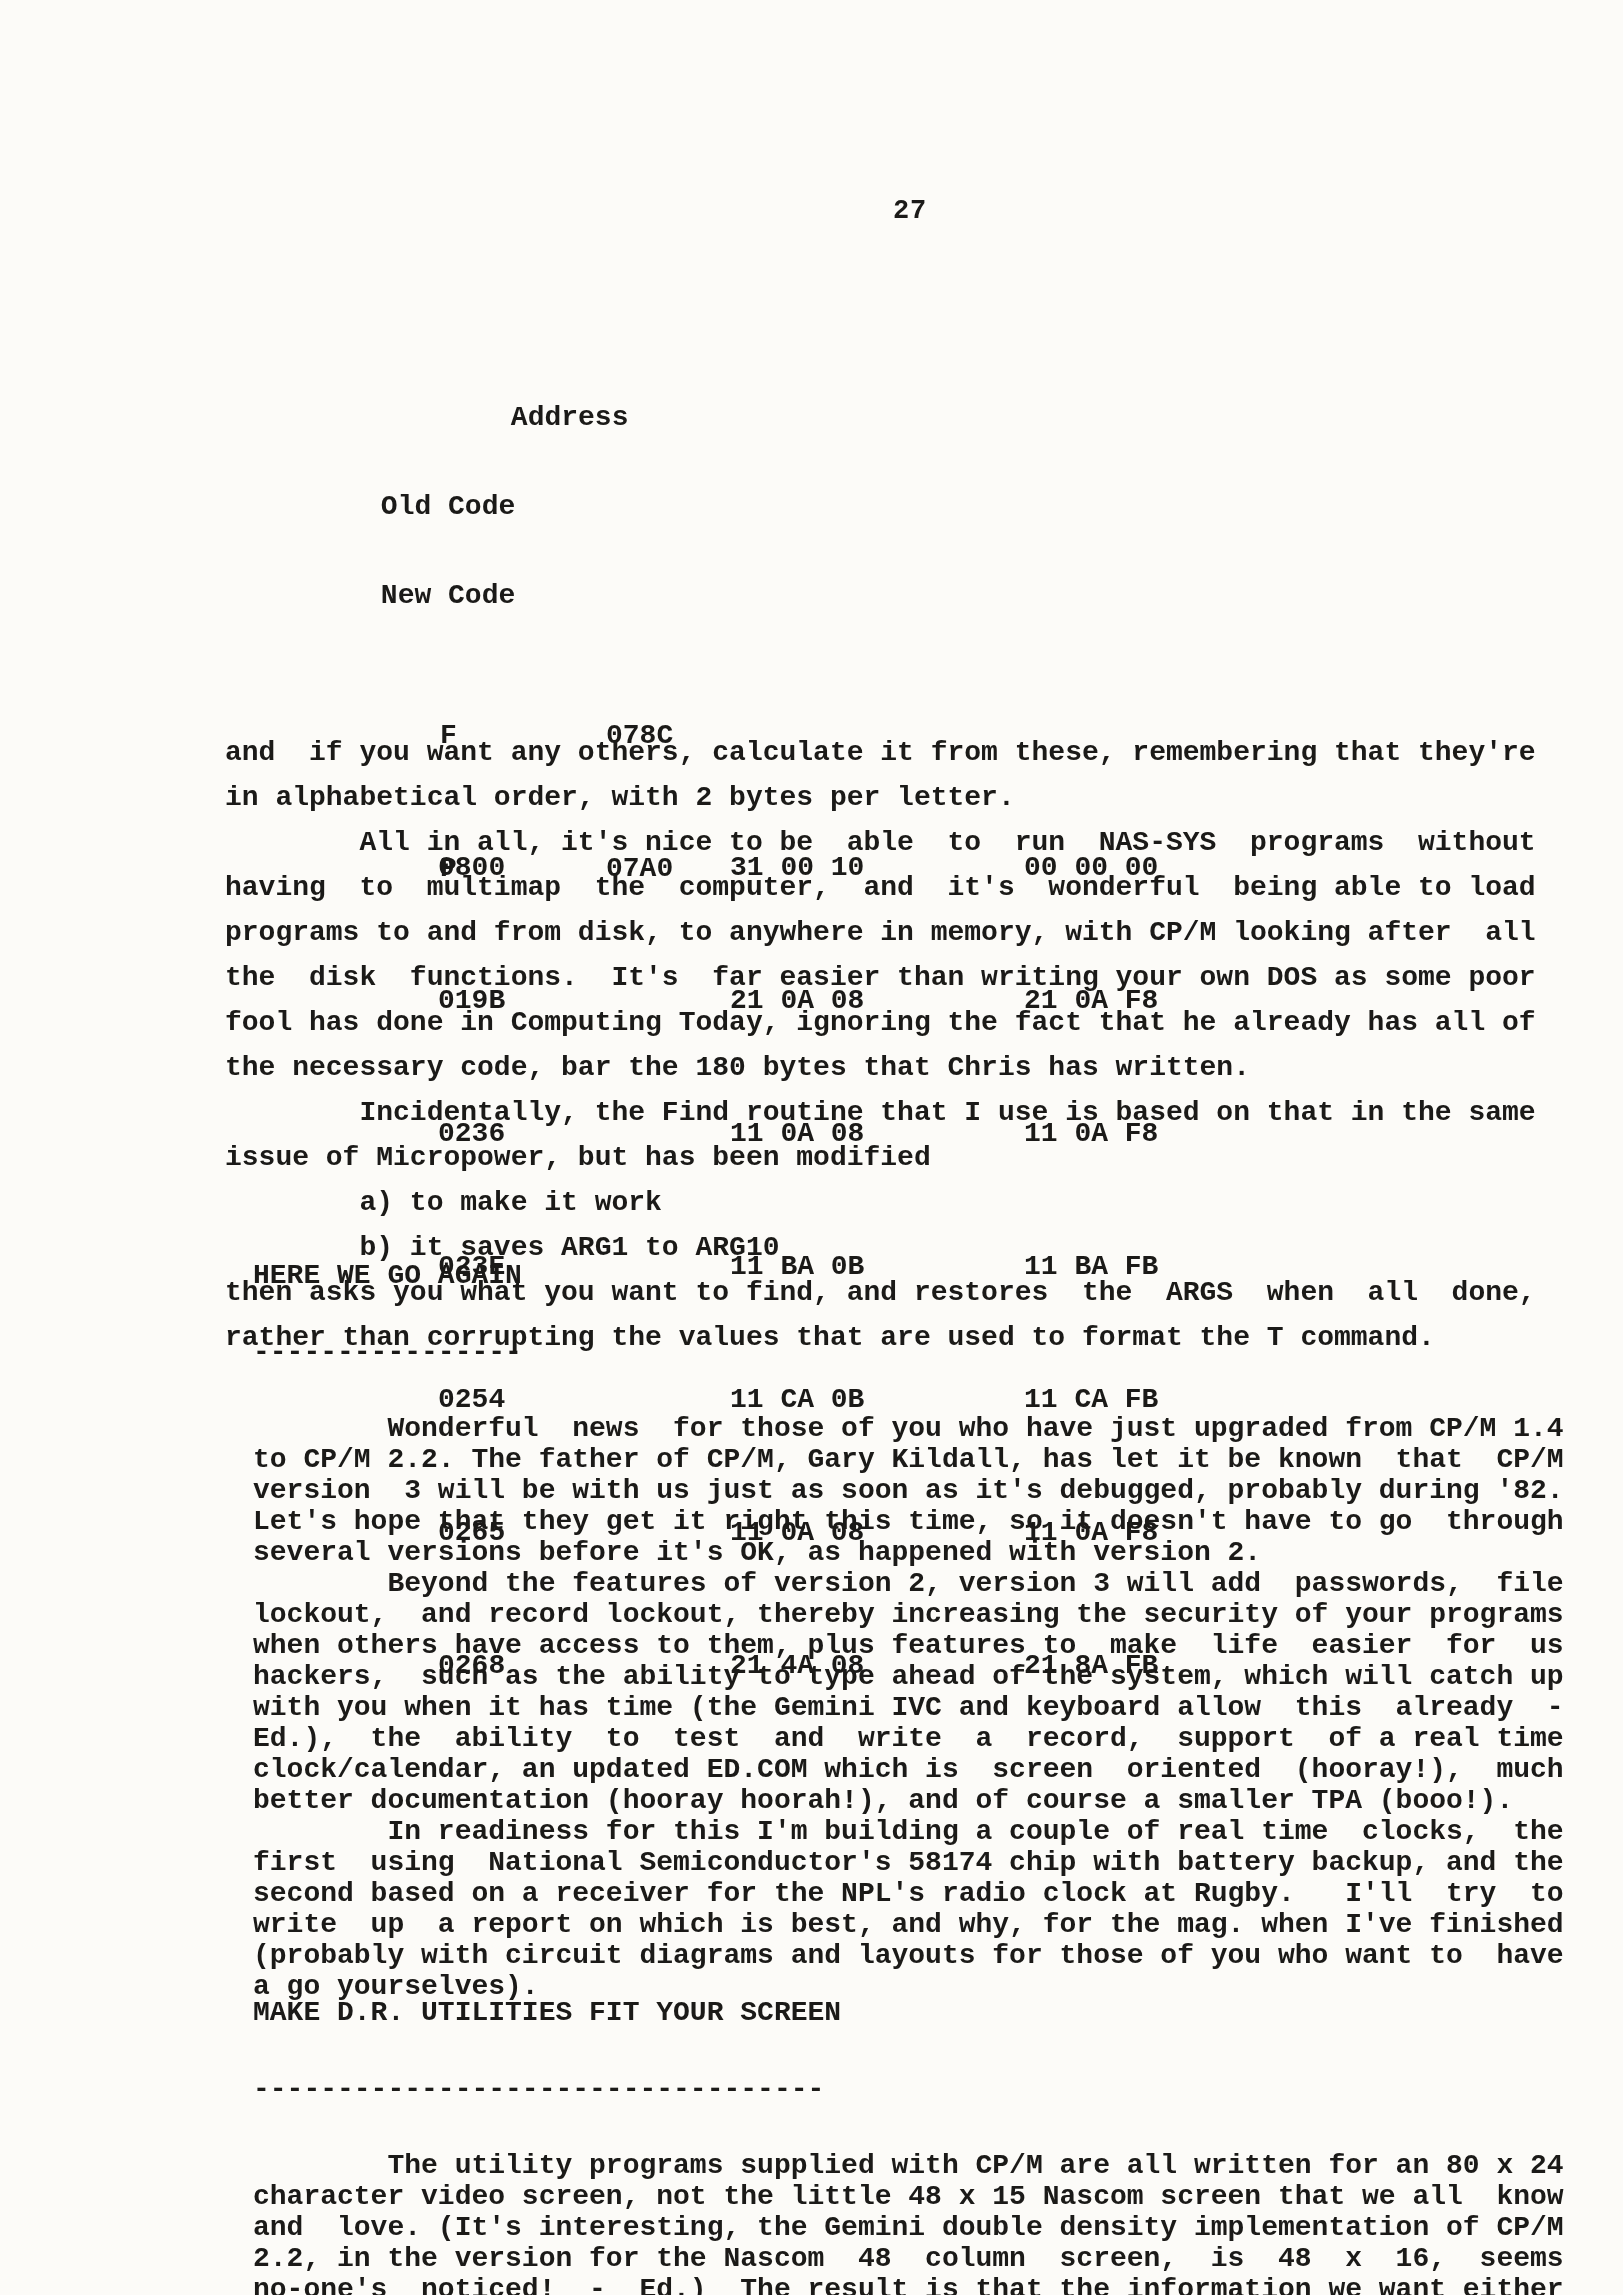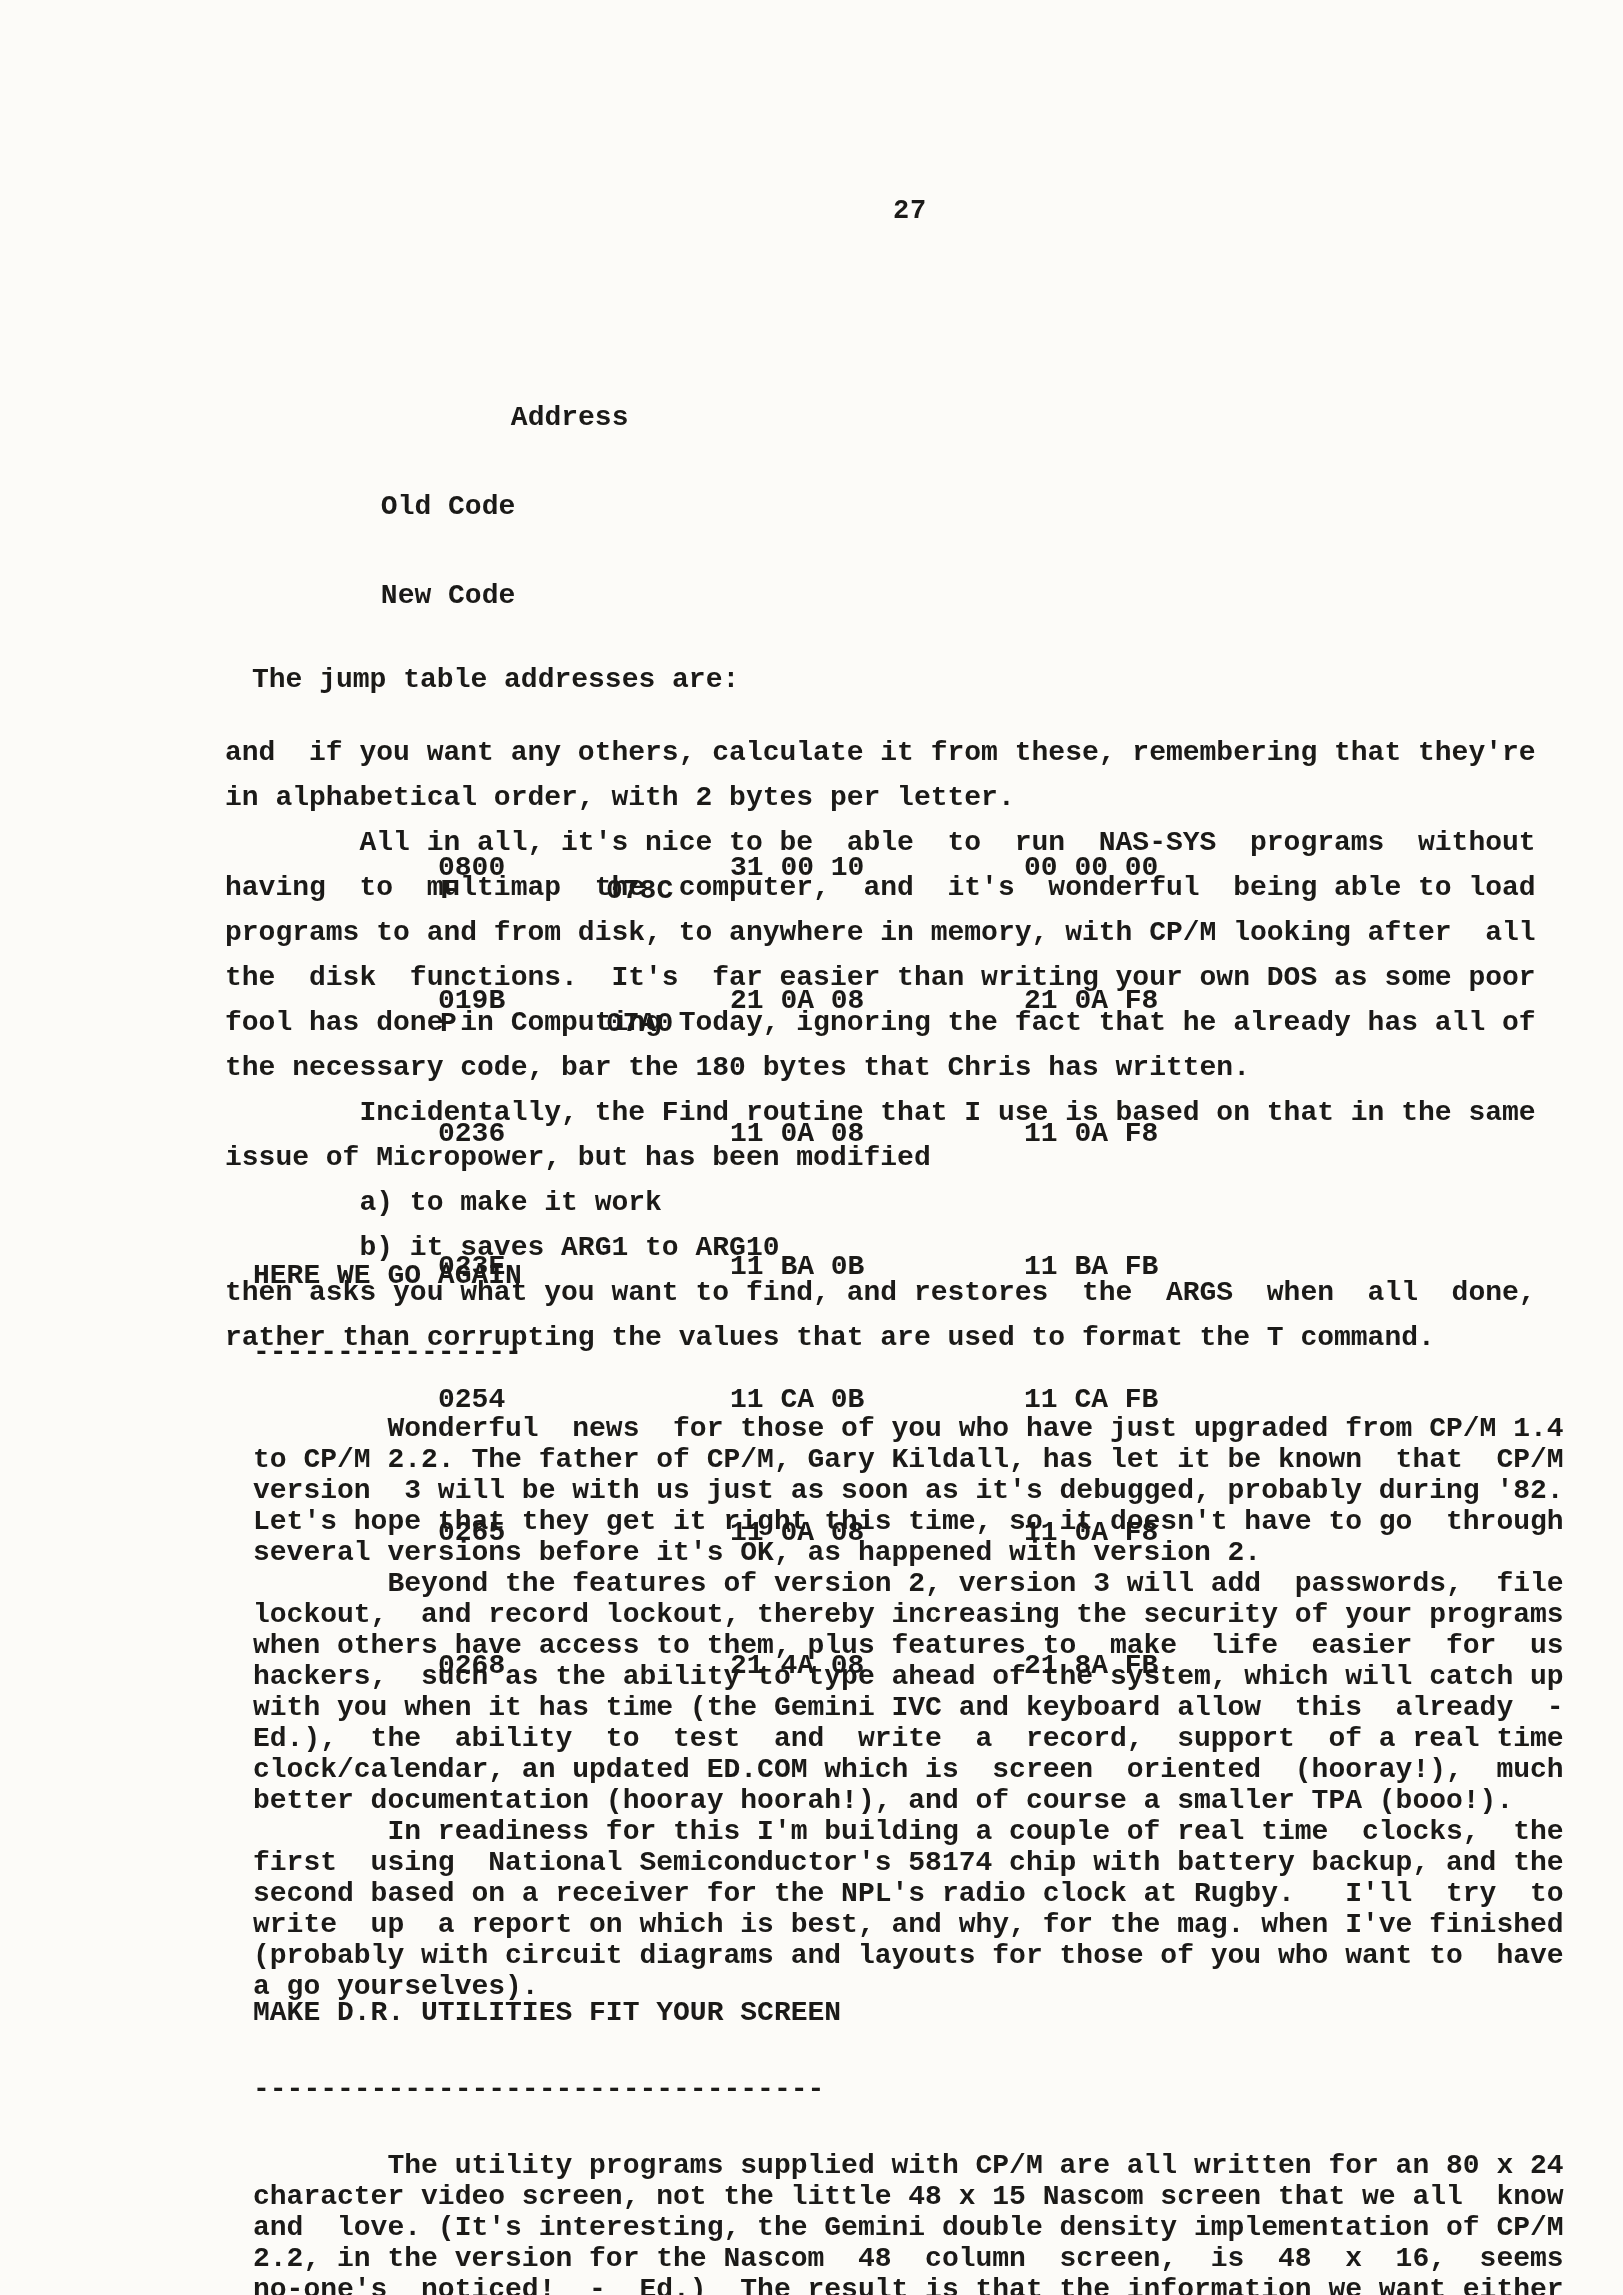--- a/index.html
+++ b/index.html
@@ -79,21 +79,20 @@
   <div class="code-table mono">
     <div class="trow">
       <span class="col col-0">Address</span>
       <span class="col col-1">Old Code</span>
       <span class="col col-2">New Code</span>
     </div>
     <div><div class="trow"><span class="col col-0">0800</span><span class="col col-1">31 00 10</span><span class="col col-2">00 00 00</span></div><div class="trow"><span class="col col-0">019B</span><span class="col col-1">21 0A 08</span><span class="col col-2">21 0A F8</span></div><div class="trow"><span class="col col-0">0236</span><span class="col col-1">11 0A 08</span><span class="col col-2">11 0A F8</span></div><div class="trow"><span class="col col-0">023E</span><span class="col col-1">11 BA 0B</span><span class="col col-2">11 BA FB</span></div><div class="trow"><span class="col col-0">0254</span><span class="col col-1">11 CA 0B</span><span class="col col-2">11 CA FB</span></div><div class="trow"><span class="col col-0">0265</span><span class="col col-1">11 0A 08</span><span class="col col-2">11 0A F8</span></div><div class="trow"><span class="col col-0">0268</span><span class="col col-1">21 4A 08</span><span class="col col-2">21 8A FB</span></div></div>
   </div>
 
   <div class="jump-table mono">
-    <div class="jump-intro">The jump table addresses are:</div>
     <div><div class="trow"><span class="col col-0">F</span><span class="col col-1">078C</span></div><div class="trow"><span class="col col-0">P</span><span class="col col-1">07A0</span></div></div>
   </div>
 
   <pre class="body-block mono">and  if you want any others, calculate it from these, remembering that they're
 in alphabetical order, with 2 bytes per letter.
         All in all, it's nice to be  able  to  run  NAS-SYS  programs  without
 having  to  multimap  the  computer,  and  it's  wonderful  being able to load
 programs to and from disk, to anywhere in memory, with CP/M looking after  all
 the  disk  functions.  It's  far easier than writing your own DOS as some poor
 fool has done in Computing Today, ignoring the fact that he already has all of

